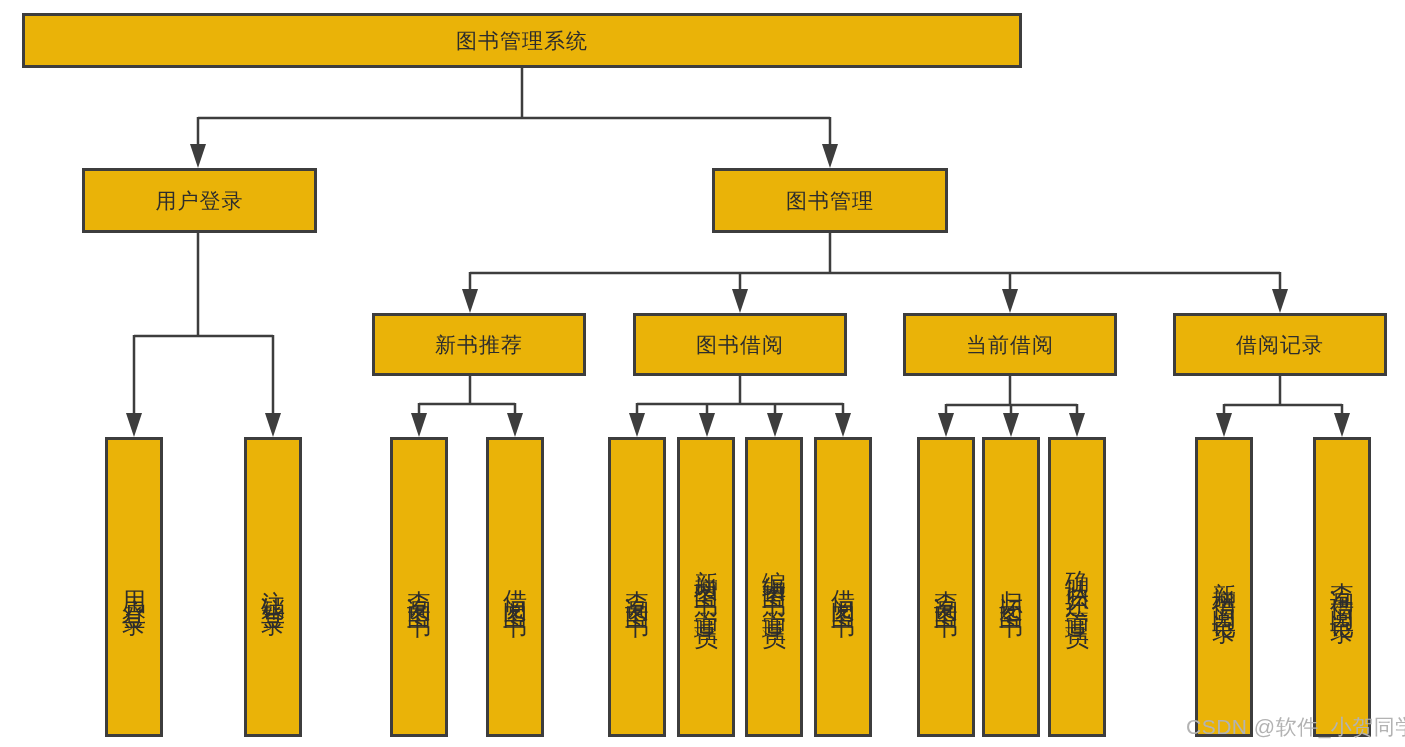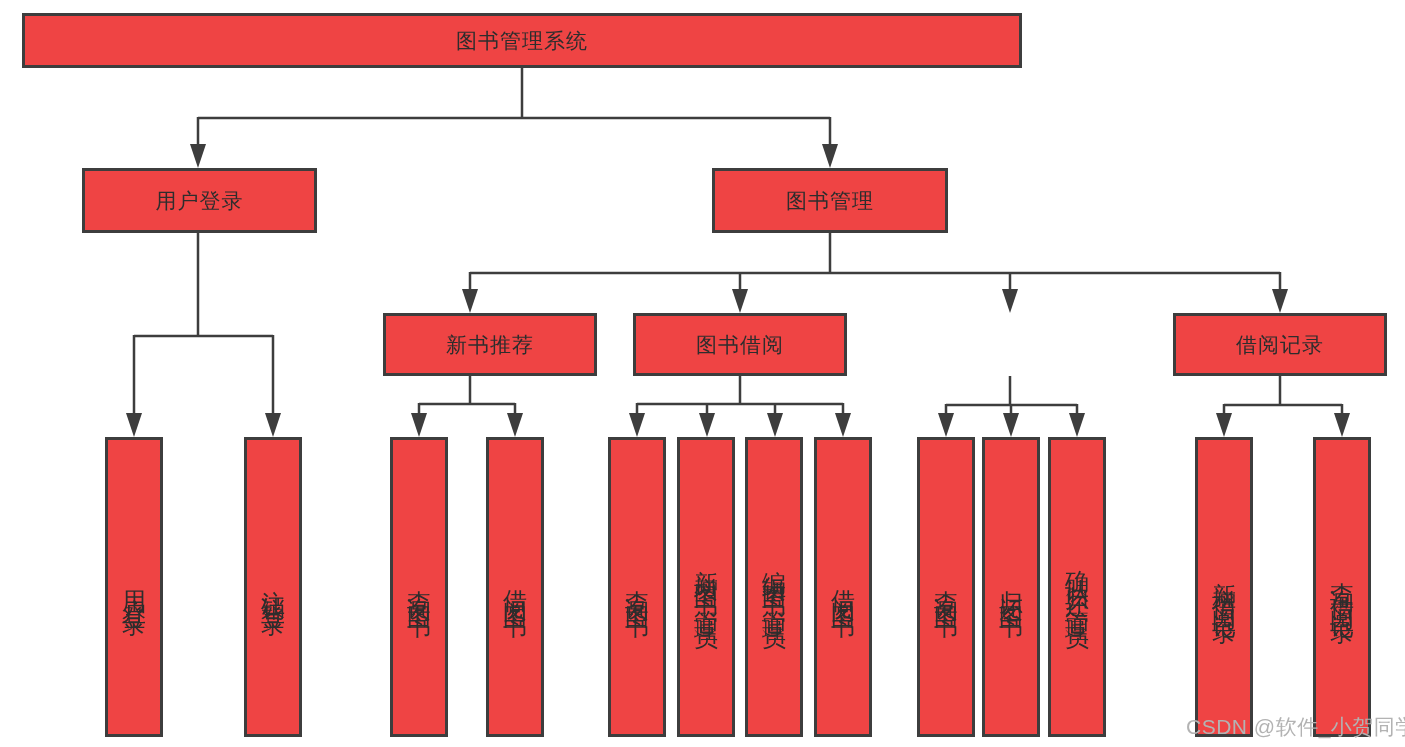--- a/index.html
+++ b/index.html
@@ -7,21 +7,21 @@
     position:relative;
     width:1405px;height:747px;
     background:#ffffff;
     font-family:"Liberation Sans","DejaVu Sans",sans-serif;
     overflow:hidden;
   }
   .connectors{position:absolute;left:0;top:0;}
   .box{
     position:absolute;
     box-sizing:border-box;
-    background:#ef4444;
+    background:#eab308;
     border:3px solid #3d3d3d;
     color:#2d2d2d;
     display:flex;
     align-items:center;
     justify-content:center;
     text-align:center;
   }
   .h{font-size:21px;letter-spacing:1px;}
   .v{
     writing-mode:vertical-rl;
@@ -29,21 +29,21 @@
     letter-spacing:8px;
     line-height:1;
   }
   
   .n-root{left:22px;top:13px;width:1000px;height:55px;}
   
   .n-userlogin{left:82px;top:168px;width:235px;height:65px;}
   .n-bookmanage{left:712px;top:168px;width:236px;height:65px;font-family:Liberation Serif, serif;}
   
   .lvl3{top:313px;width:214px;height:63px;}
-  .n-newrec{left:383px;}
+  .n-newrec{left:372px;}
   .n-borrowing{left:633px;font-family:Liberation Serif, serif;}
   .n-current{left:903px;}
   .n-records{left:1173px;}
   
   .lvl4{top:437px;width:58px;height:300px;}
   .n-ul1{left:105px;}
   .n-ul2{left:244px;}
   .n-nr1{left:390px;}
   .n-nr2{left:486px;}
   .n-bb1{left:608px;}
@@ -102,20 +102,21 @@
     </g>
   </svg>
 
   <div class="box h n-root">图书管理系统</div>
 
   <div class="box h n-userlogin">用户登录</div>
   <div class="box h n-bookmanage">图书管理</div>
 
   <div class="box h lvl3 n-newrec">新书推荐</div>
   <div class="box h lvl3 n-borrowing">图书借阅</div>
+  <div class="box h lvl3 n-current">当前借阅</div>
   <div class="box h lvl3 n-records">借阅记录</div>
 
   <div class="box v lvl4 n-ul1">用户登录</div>
   <div class="box v lvl4 n-ul2">注销登录</div>
 
   <div class="box v lvl4 n-nr1">查询图书</div>
   <div class="box v lvl4 n-nr2">借阅图书</div>
 
   <div class="box v lvl4 n-bb1">查询图书</div>
   <div class="box v lvl4 n-bb2">新增图书（管理员）</div>

